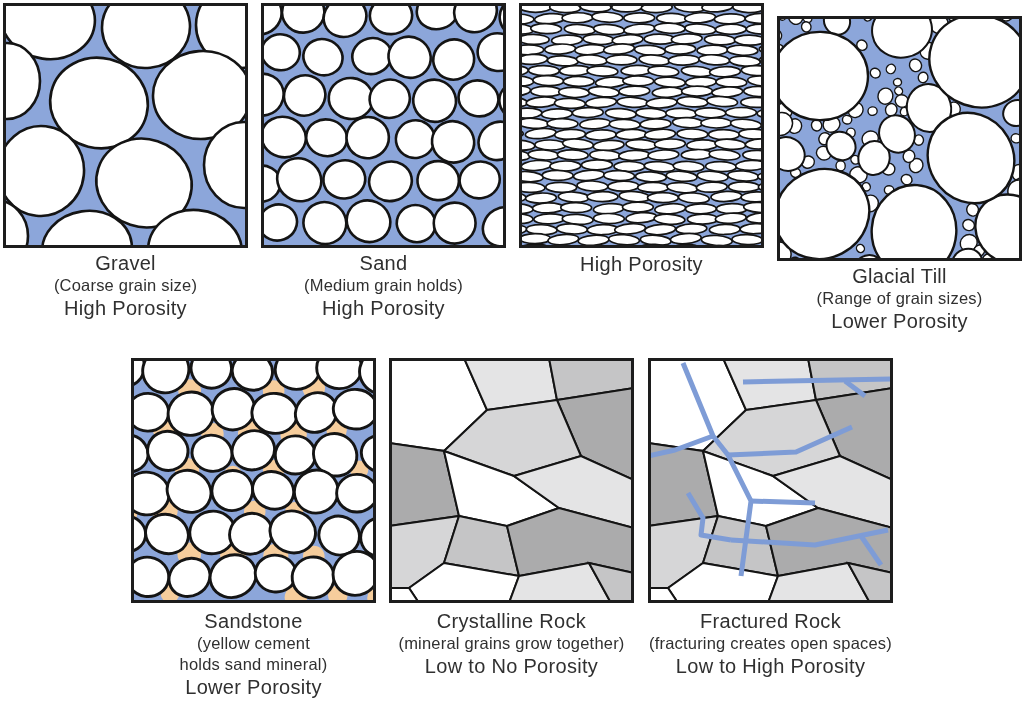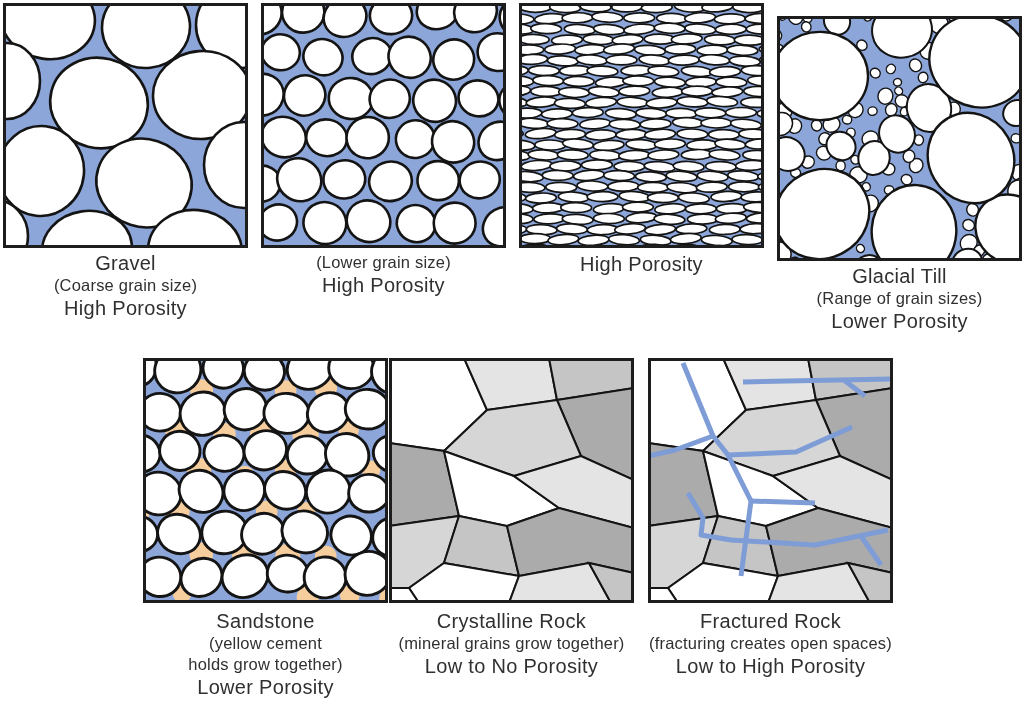--- a/index.html
+++ b/index.html
@@ -11,21 +11,21 @@
   .caption{position:absolute;left:50%;transform:translateX(-50%);width:290px;text-align:center}
   .row1 .caption{top:249px}
   .row2 .caption{top:252px}
   .cap-title{font-size:20px;line-height:23px;letter-spacing:.3px}
   .cap-sub{font-size:16.5px;line-height:21px;letter-spacing:.2px;white-space:pre-line}
   .cap-poro{font-size:20px;line-height:24px;letter-spacing:.3px}
   #panel-gravel{left:3px;top:3px}
   #panel-sand{left:261px;top:3px}
   #panel-silt{left:519px;top:3px}
   #panel-till{left:777px;top:16px}
-  #panel-sandstone{left:143px;top:358px}
+  #panel-sandstone{left:131px;top:358px}
   #panel-crystalline{left:389px;top:358px}
   #panel-fractured{left:648px;top:358px}
 </style>
 </head>
 <body>
 
 <div id="page">
 
   <figure class="panel row1" id="panel-gravel">
     <svg viewBox="0 0 245 245">
@@ -89,21 +89,22 @@
         <ellipse cx="263.3543655294925" cy="176.76713023334742" rx="19.592566077946685" ry="18.603114445892242" fill="#FFFFFF" stroke="#141414" stroke-width="2.6" transform="rotate(-13.004289483651519 263.3543655294925 176.76713023334742)"></ellipse>
         <ellipse cx="16.999297320842743" cy="219.51035847514868" rx="19.148452887195162" ry="17.956530324775482" fill="#FFFFFF" stroke="#141414" stroke-width="2.6" transform="rotate(-20.461858462076634 16.999297320842743 219.51035847514868)"></ellipse>
         <ellipse cx="63.85227278620005" cy="220.03944061882794" rx="21.492174462066032" ry="20.87454943882125" fill="#FFFFFF" stroke="#141414" stroke-width="2.6" transform="rotate(21.818967645522207 63.85227278620005 220.03944061882794)"></ellipse>
         <ellipse cx="107.51489860191941" cy="218.2331397961825" rx="22.036706232931465" ry="20.550716525601366" fill="#FFFFFF" stroke="#141414" stroke-width="2.6" transform="rotate(23.826275679748505 107.51489860191941 218.2331397961825)"></ellipse>
         <ellipse cx="155.1560481209308" cy="220.6008223593235" rx="19.513085793238133" ry="18.378876319124704" fill="#FFFFFF" stroke="#141414" stroke-width="2.6" transform="rotate(21.531477118842304 155.1560481209308 220.6008223593235)"></ellipse>
         <ellipse cx="193.66727725230157" cy="220.1171488892287" rx="20.90981744520832" ry="20.45919214698627" fill="#FFFFFF" stroke="#141414" stroke-width="2.6" transform="rotate(-0.5600455799140036 193.66727725230157 220.1171488892287)"></ellipse>
         <ellipse cx="242.87585741467774" cy="223.74554253928363" rx="21.60267230728641" ry="19.126022336096323" fill="#FFFFFF" stroke="#141414" stroke-width="2.6" transform="rotate(-30.146178361028433 242.87585741467774 223.74554253928363)"></ellipse>
         <rect x="1.5" y="1.5" width="242" height="242" fill="none" stroke="#1D1D1D" stroke-width="3"></rect>
       </svg>
     <figcaption class="caption">
-      <div class="cap-sub">(Lower grain size)</div>
+      <div class="cap-title">Sand</div>
+      <div class="cap-sub">(Medium grain holds)</div>
       <div class="cap-poro">High Porosity</div>
     </figcaption>
   </figure>
 
   <figure class="panel row1" id="panel-silt">
     <svg viewBox="0 0 245 245">
         <rect x="0" y="0" width="245" height="245" fill="#8CA6DA"></rect>
         <ellipse cx="-15.658528944477439" cy="5.45381526555866" rx="15.4" ry="5" fill="#FFFFFF" stroke="#141414" stroke-width="1.7" transform="rotate(1.9902870571240783 -15.658528944477439 5.45381526555866)"></ellipse>
         <ellipse cx="16.679419099353254" cy="4.311043376103044" rx="15.4" ry="5" fill="#FFFFFF" stroke="#141414" stroke-width="1.7" transform="rotate(-0.3376736748032272 16.679419099353254 4.311043376103044)"></ellipse>
         <ellipse cx="46.05333876889199" cy="4.606651207897812" rx="15.4" ry="5" fill="#FFFFFF" stroke="#141414" stroke-width="1.7" transform="rotate(2.2982208989560604 46.05333876889199 4.606651207897812)"></ellipse>
@@ -514,21 +515,21 @@
         <ellipse cx="58.5006021396257" cy="219.3601282821037" rx="21.005619276780635" ry="18.508006639293395" fill="#FFFFFF" stroke="#141414" stroke-width="2.9" transform="rotate(-27.96565457014367 58.5006021396257 219.3601282821037)"></ellipse>
         <ellipse cx="102.06758266594261" cy="218.14531250717118" rx="23.34034882602282" ry="20.982138740511214" fill="#FFFFFF" stroke="#141414" stroke-width="2.9" transform="rotate(-23.497936704661697 102.06758266594261 218.14531250717118)"></ellipse>
         <ellipse cx="144.6566549493" cy="215.60194240510464" rx="20.447155903675593" ry="18.391852864748955" fill="#FFFFFF" stroke="#141414" stroke-width="2.9" transform="rotate(6.628853073343635 144.6566549493 215.60194240510464)"></ellipse>
         <ellipse cx="182.12076542153955" cy="219.42308554053307" rx="20.977987794438377" ry="20.424669831818896" fill="#FFFFFF" stroke="#141414" stroke-width="2.9" transform="rotate(-7.656201610807329 182.12076542153955 219.42308554053307)"></ellipse>
         <ellipse cx="224.92542210407555" cy="215.39850130211562" rx="23.054929012898356" ry="21.70744475230269" fill="#FFFFFF" stroke="#141414" stroke-width="2.9" transform="rotate(-24.87240936141461 224.92542210407555 215.39850130211562)"></ellipse>
         <rect x="1.5" y="1.5" width="242" height="242" fill="none" stroke="#1D1D1D" stroke-width="3"></rect>
       </svg>
     <figcaption class="caption">
       <div class="cap-title">Sandstone</div>
       <div class="cap-sub">(yellow cement
-holds grow together)</div>
+holds sand mineral)</div>
       <div class="cap-poro">Lower Porosity</div>
     </figcaption>
   </figure>
 
   <figure class="panel row2" id="panel-fractured">
     <svg viewBox="0 0 245 245">
         <rect x="0" y="0" width="245" height="245" fill="#ffffff"></rect>
         <polygon points="0,0 75,0 98,52 55,93 0,85" fill="#FFFFFF" stroke="#141414" stroke-width="2"></polygon>
         <polygon points="75,0 160,0 168,42 98,52" fill="#E4E4E5" stroke="#141414" stroke-width="2"></polygon>
         <polygon points="160,0 245,0 245,30 168,42" fill="#C5C5C6" stroke="#141414" stroke-width="2"></polygon>

